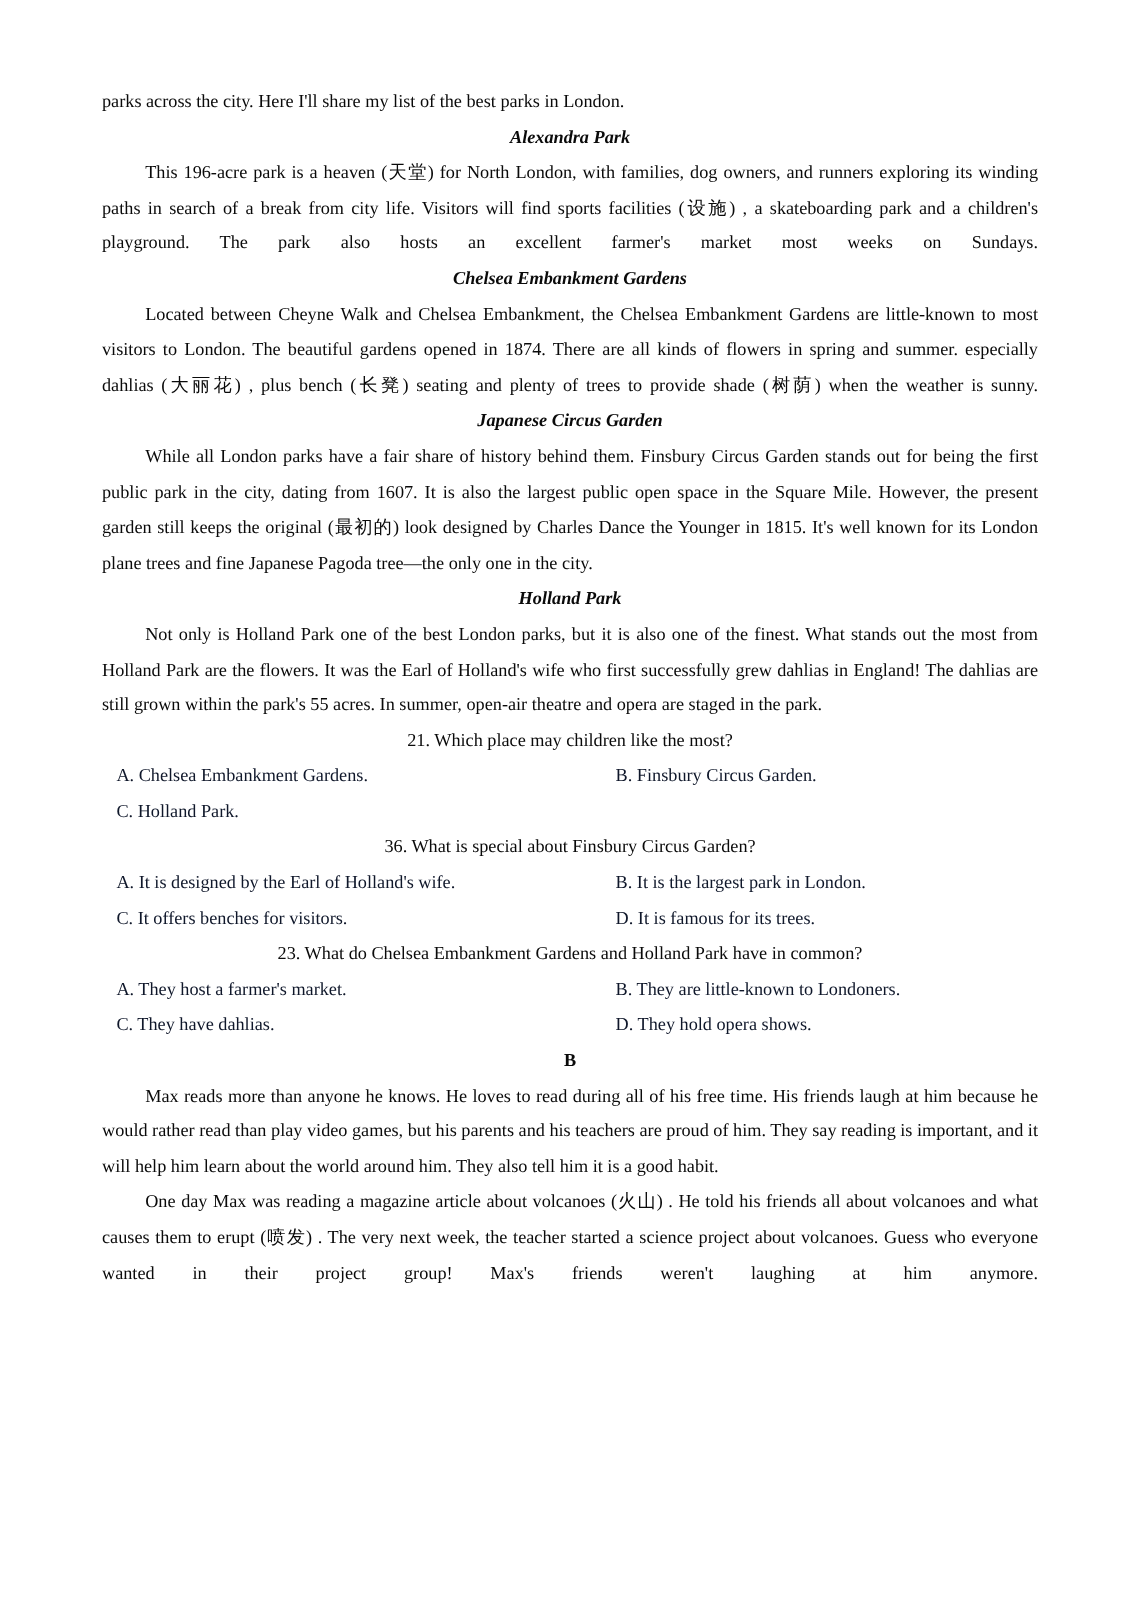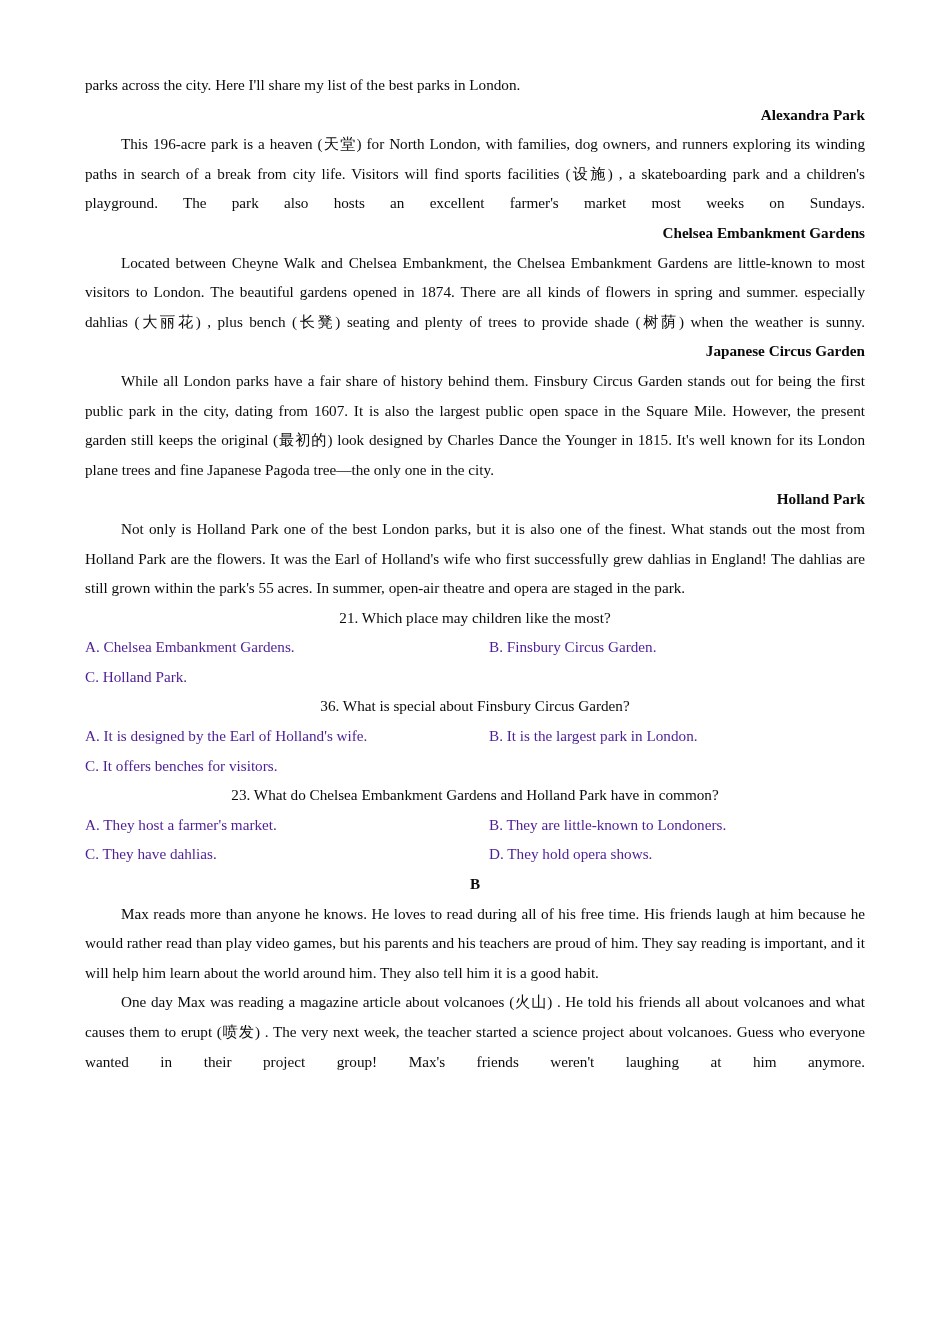--- a/index.html
+++ b/index.html
@@ -44,37 +44,39 @@
   
   .para.stretch {
     text-align-last: justify;
   }
   .line {
     text-align: left;
     white-space: normal;
   }
   .heading {
     font-weight: bold;
-    text-align: right;
+    text-align: center;
+    font-style: italic;
   }
   .center-label {
     text-align: center;
     font-weight: bold;
   }
   .question {
     text-align: center;
   }
   .options {
     display: flex;
     width: 780px;
   }
   .opt {
     font-size: 15.2px;
     line-height: 29.6px;
-    color: #4c1d95;
+    color: #0f172a;
+    margin-left: 12px;
   }
   .opt.col-a { width: 404px; flex: 0 0 404px; }
   .opt.col-b { flex: 1 1 auto; }
 </style>
 </head>
 <body>
 
 <div class="page">
   <div class="doc">
 
@@ -101,20 +103,21 @@
       <span class="opt col-a">C. Holland Park.</span>
     </div>
 
     <p class="question">36. What is special about Finsbury Circus Garden?</p>
     <div class="options">
       <span class="opt col-a">A. It is designed by the Earl of Holland's wife.</span>
       <span class="opt col-b">B. It is the largest park in London.</span>
     </div>
     <div class="options">
       <span class="opt col-a">C. It offers benches for visitors.</span>
+      <span class="opt col-b">D. It is famous for its trees.</span>
     </div>
 
     <p class="question">23. What do Chelsea Embankment Gardens and Holland Park have in common?</p>
     <div class="options">
       <span class="opt col-a">A. They host a farmer's market.</span>
       <span class="opt col-b">B. They are little-known to Londoners.</span>
     </div>
     <div class="options">
       <span class="opt col-a">C. They have dahlias.</span>
       <span class="opt col-b">D. They hold opera shows.</span>

